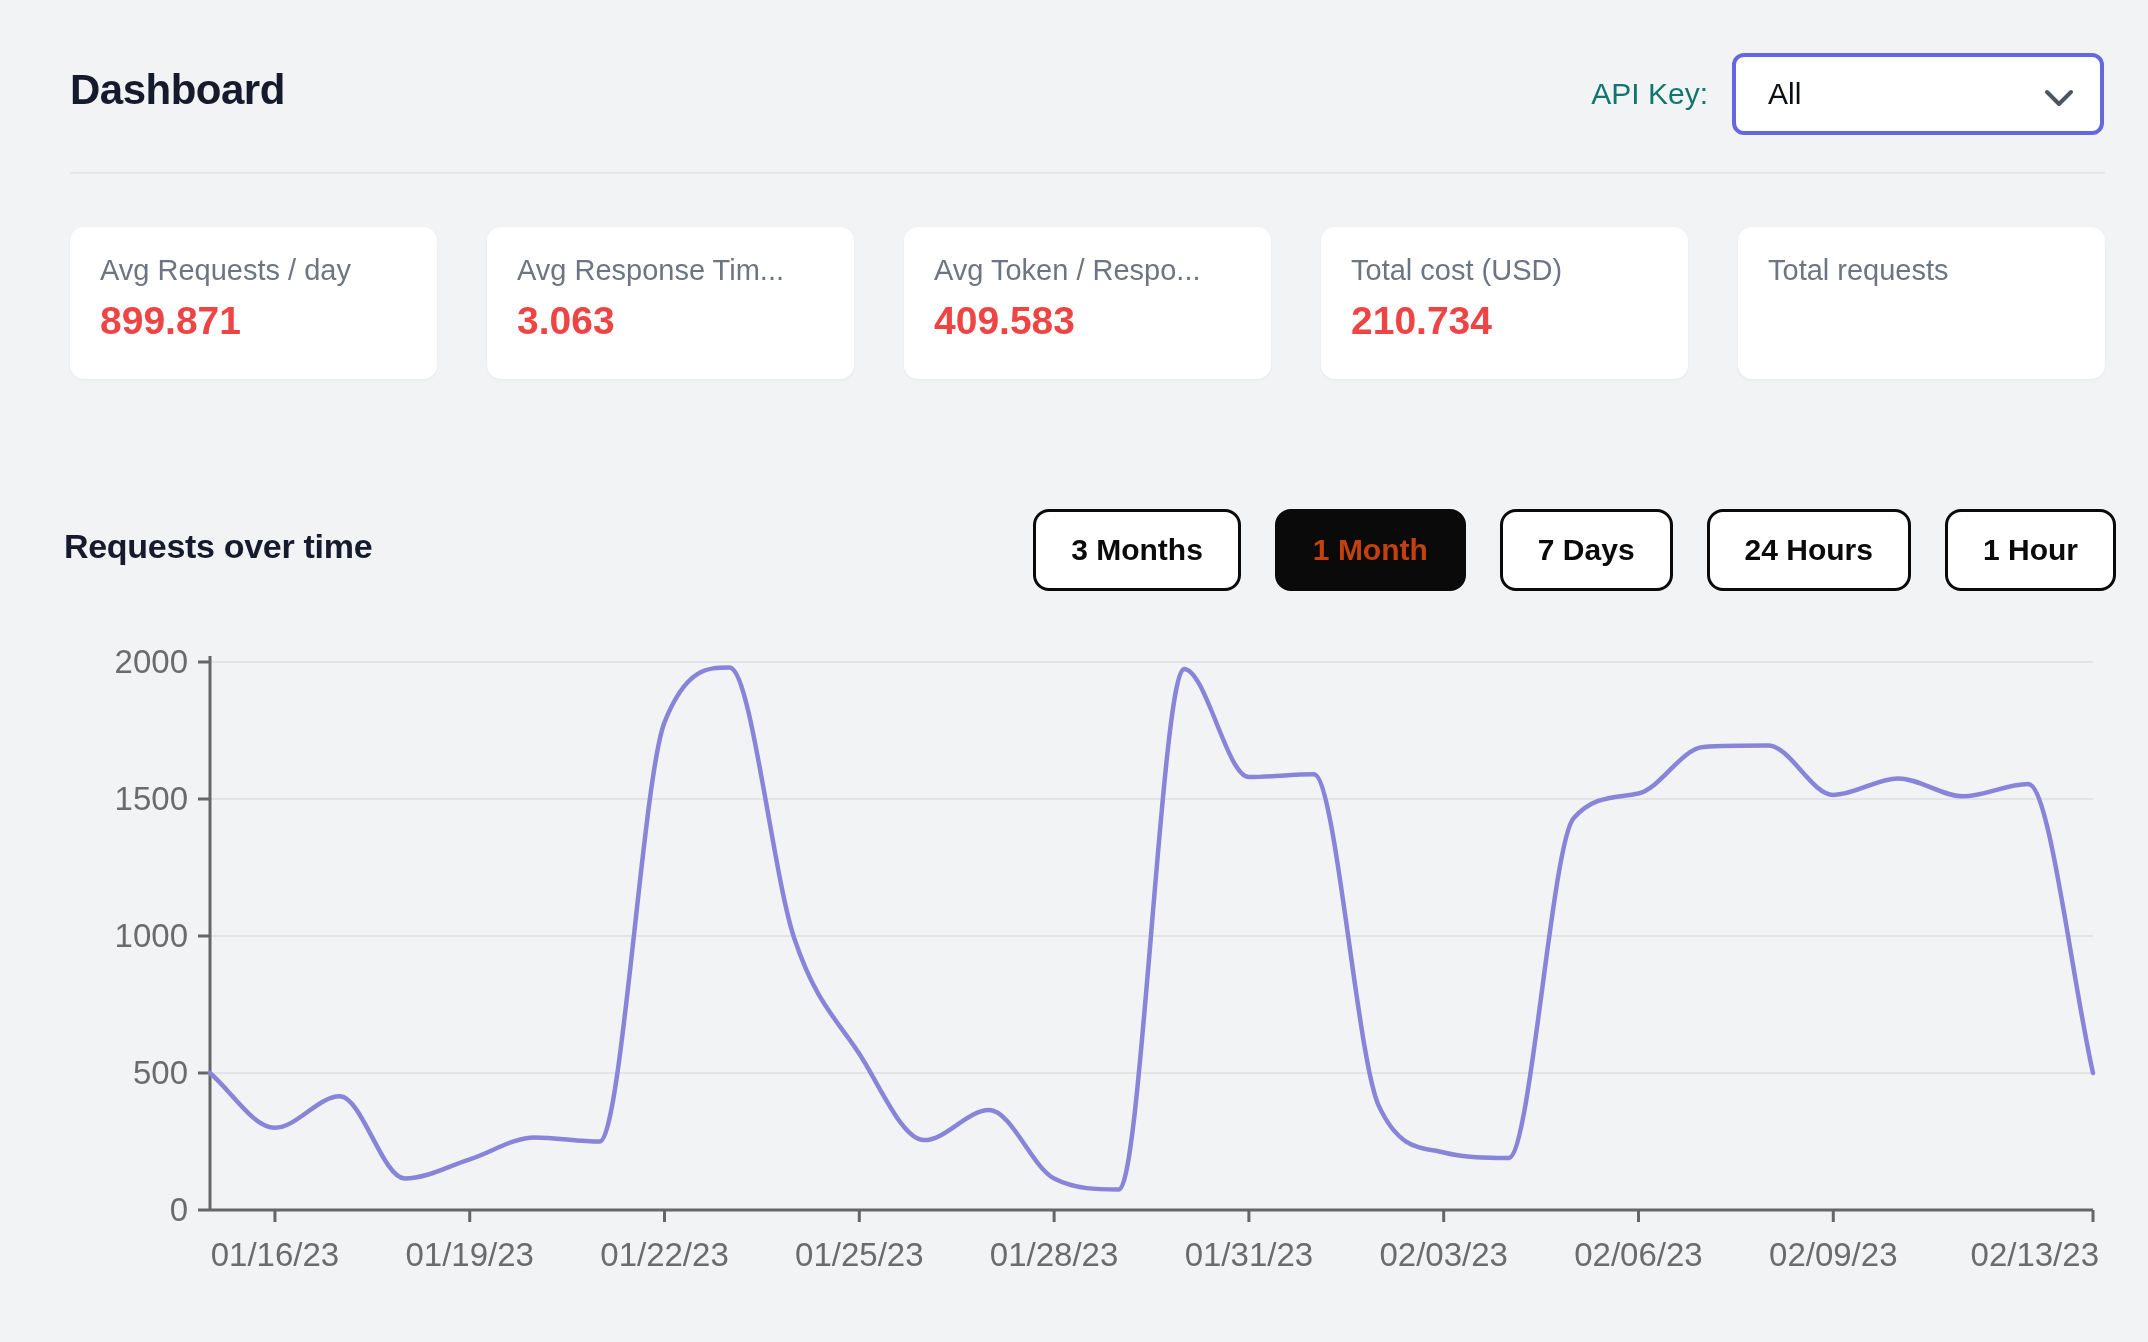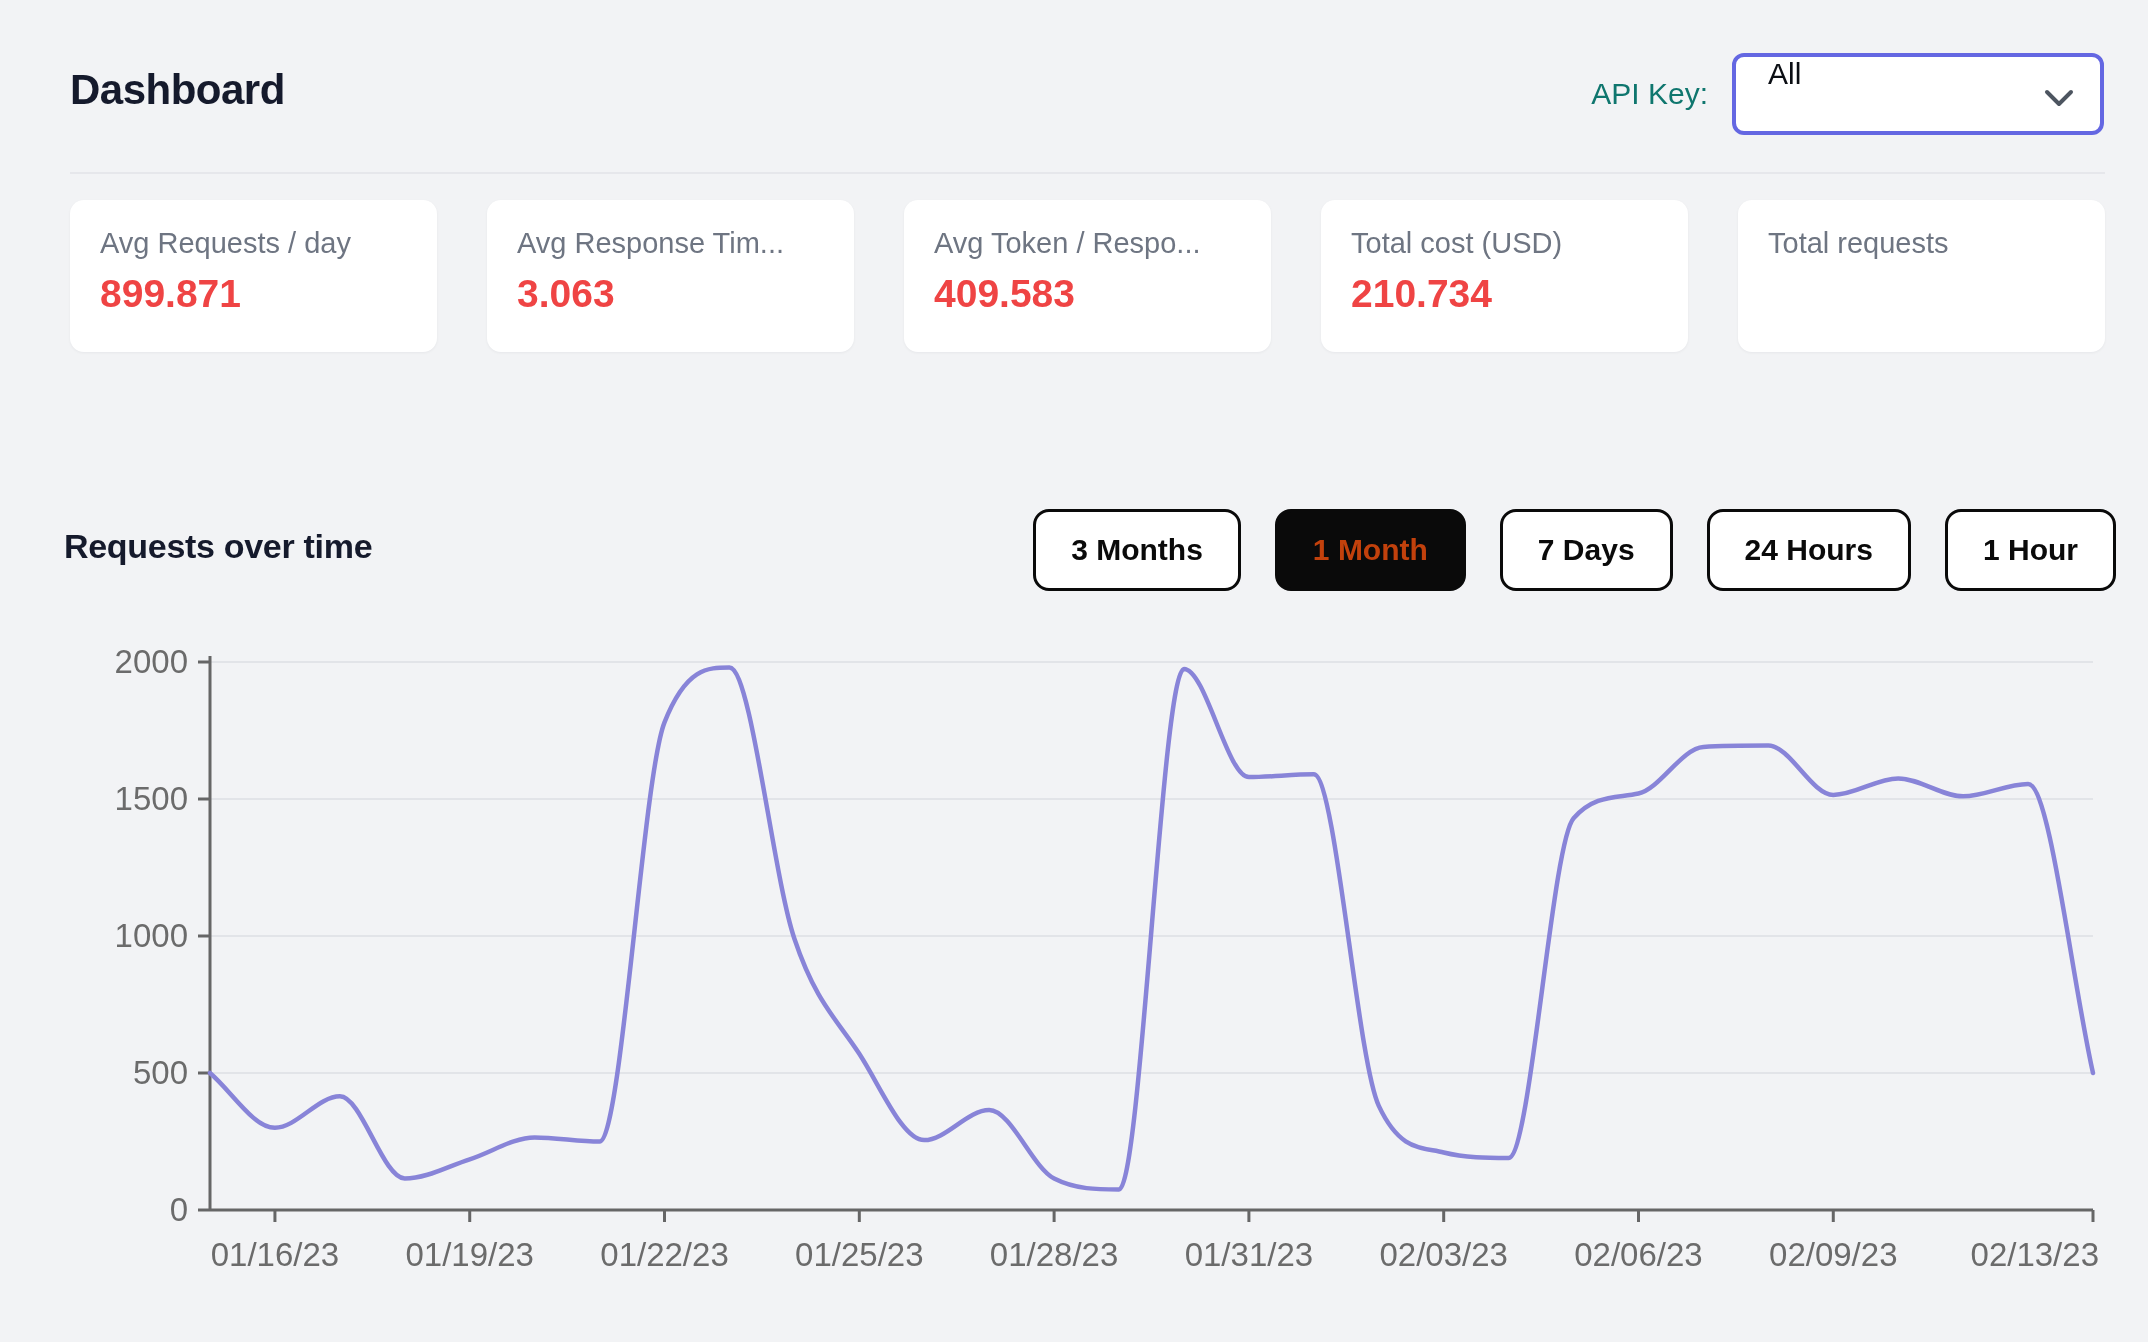--- a/index.html
+++ b/index.html
@@ -15,27 +15,27 @@
     font-size:42px;font-weight:700;color:#151a2c;letter-spacing:-0.5px;
   }
   .apikey-row{
     position:absolute;top:53px;right:44px;
     display:flex;align-items:center;gap:24px;height:82px;
   }
   .apikey-label{font-size:30px;color:#0f766e;}
   .apikey-select{
     position:relative;width:372px;height:82px;box-sizing:border-box;
     background:#fff;border:4px solid var(--accent,#6467e2);border-radius:12px;
-    display:flex;align-items:flex-start;cursor:pointer;
+    display:flex;align-items:center;cursor:pointer;
   }
   .apikey-select .value{font-size:30px;color:#0b0e14;margin-left:32px;}
   .apikey-select .chev{position:absolute;right:26px;top:32px;}
   .divider{position:absolute;left:70px;top:172px;width:2035px;height:2px;background:#e6e7eb;}
   .cards{
-    position:absolute;left:70px;top:200px;width:2035px;
+    position:absolute;left:70px;top:227px;width:2035px;
     display:grid;grid-template-columns:repeat(5,1fr);gap:50px;
   }
   .card{
     background:#fff;border-radius:14px;height:152px;box-sizing:border-box;
     padding:27px 30px;box-shadow:0 1px 3px rgba(16,24,40,.05);
   }
   .card .label{
     font-size:29px;color:#6e7582;font-weight:500;
     white-space:nowrap;overflow:hidden;
   }

